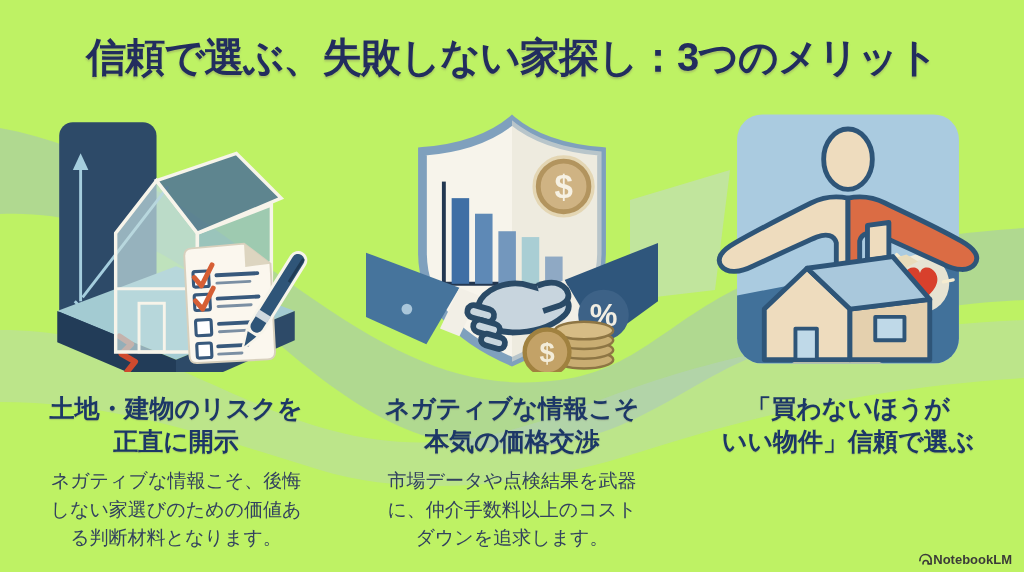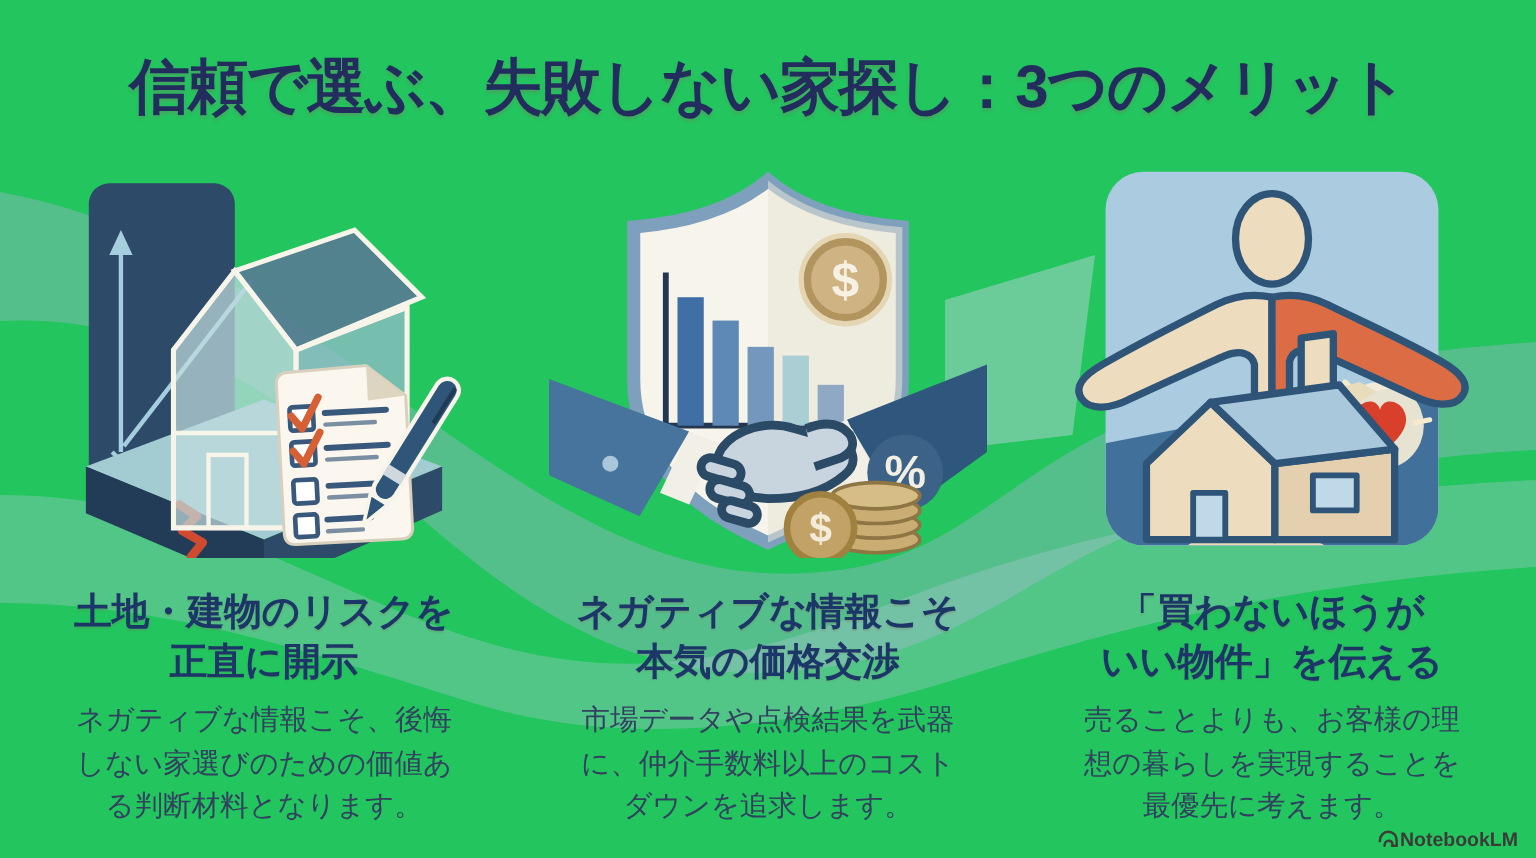--- a/index.html
+++ b/index.html
@@ -5,21 +5,21 @@
   * { margin: 0; padding: 0; box-sizing: border-box; }
   html, body { width: 1024px; height: 572px; }
   body {
     font-family: "Liberation Sans", "DejaVu Sans", sans-serif;
     overflow: hidden;
   }
   .canvas {
     position: relative;
     width: 1024px;
     height: 572px;
-    background: #22c55e;
+    background: #bef264;
     overflow: hidden;
   }
   .bg-wave {
     position: absolute;
     inset: 0;
     z-index: 0;
   }
   .title {
     position: relative;
     z-index: 2;
@@ -258,24 +258,21 @@
             <path d="M170,120 L170,156 L192,153 L192,117 Z" fill="#eedcbe"></path>
             <path d="M64,206 L64,258 L152,258 L152,206 L108,164 Z" fill="#eedcbe"></path>
             <path d="M152,206 L234,196 L234,258 L152,258 Z" fill="#e4d0ae"></path>
             <path d="M108,164 L196,152 L234,196 L152,206 Z" fill="#a9c8dc"></path>
             <rect x="96" y="226" width="22" height="32" fill="#bfd9e8" stroke-width="4"></rect>
             <rect x="178" y="214" width="30" height="24" fill="#bfd9e8" stroke-width="4"></rect>
           </g>
         </svg>
       </div>
       <h2 class="heading">「買わないほうが
-いい物件」を伝える</h2>
-      <p class="body-text">売ることよりも、お客様の理
-想の暮らしを実現することを
-最優先に考えます。</p>
+いい物件」信頼で選ぶ</h2>
     </section>
 
   </div>
 
   <div class="watermark">
     <span>
       <svg width="15" height="15" viewBox="0 0 24 24">
         <path d="M3,14 C3,8 7,4 12,4 C17,4 21,8 21,13 L21,19 L16,19" fill="none" stroke="#3b3b38" stroke-width="2.6" stroke-linecap="round"></path>
         <path d="M8,19 C8,15.5 10,13.5 12.5,13.5 C15,13.5 16.5,15.5 16.5,18" fill="none" stroke="#3b3b38" stroke-width="2.6" stroke-linecap="round"></path>
       </svg>

